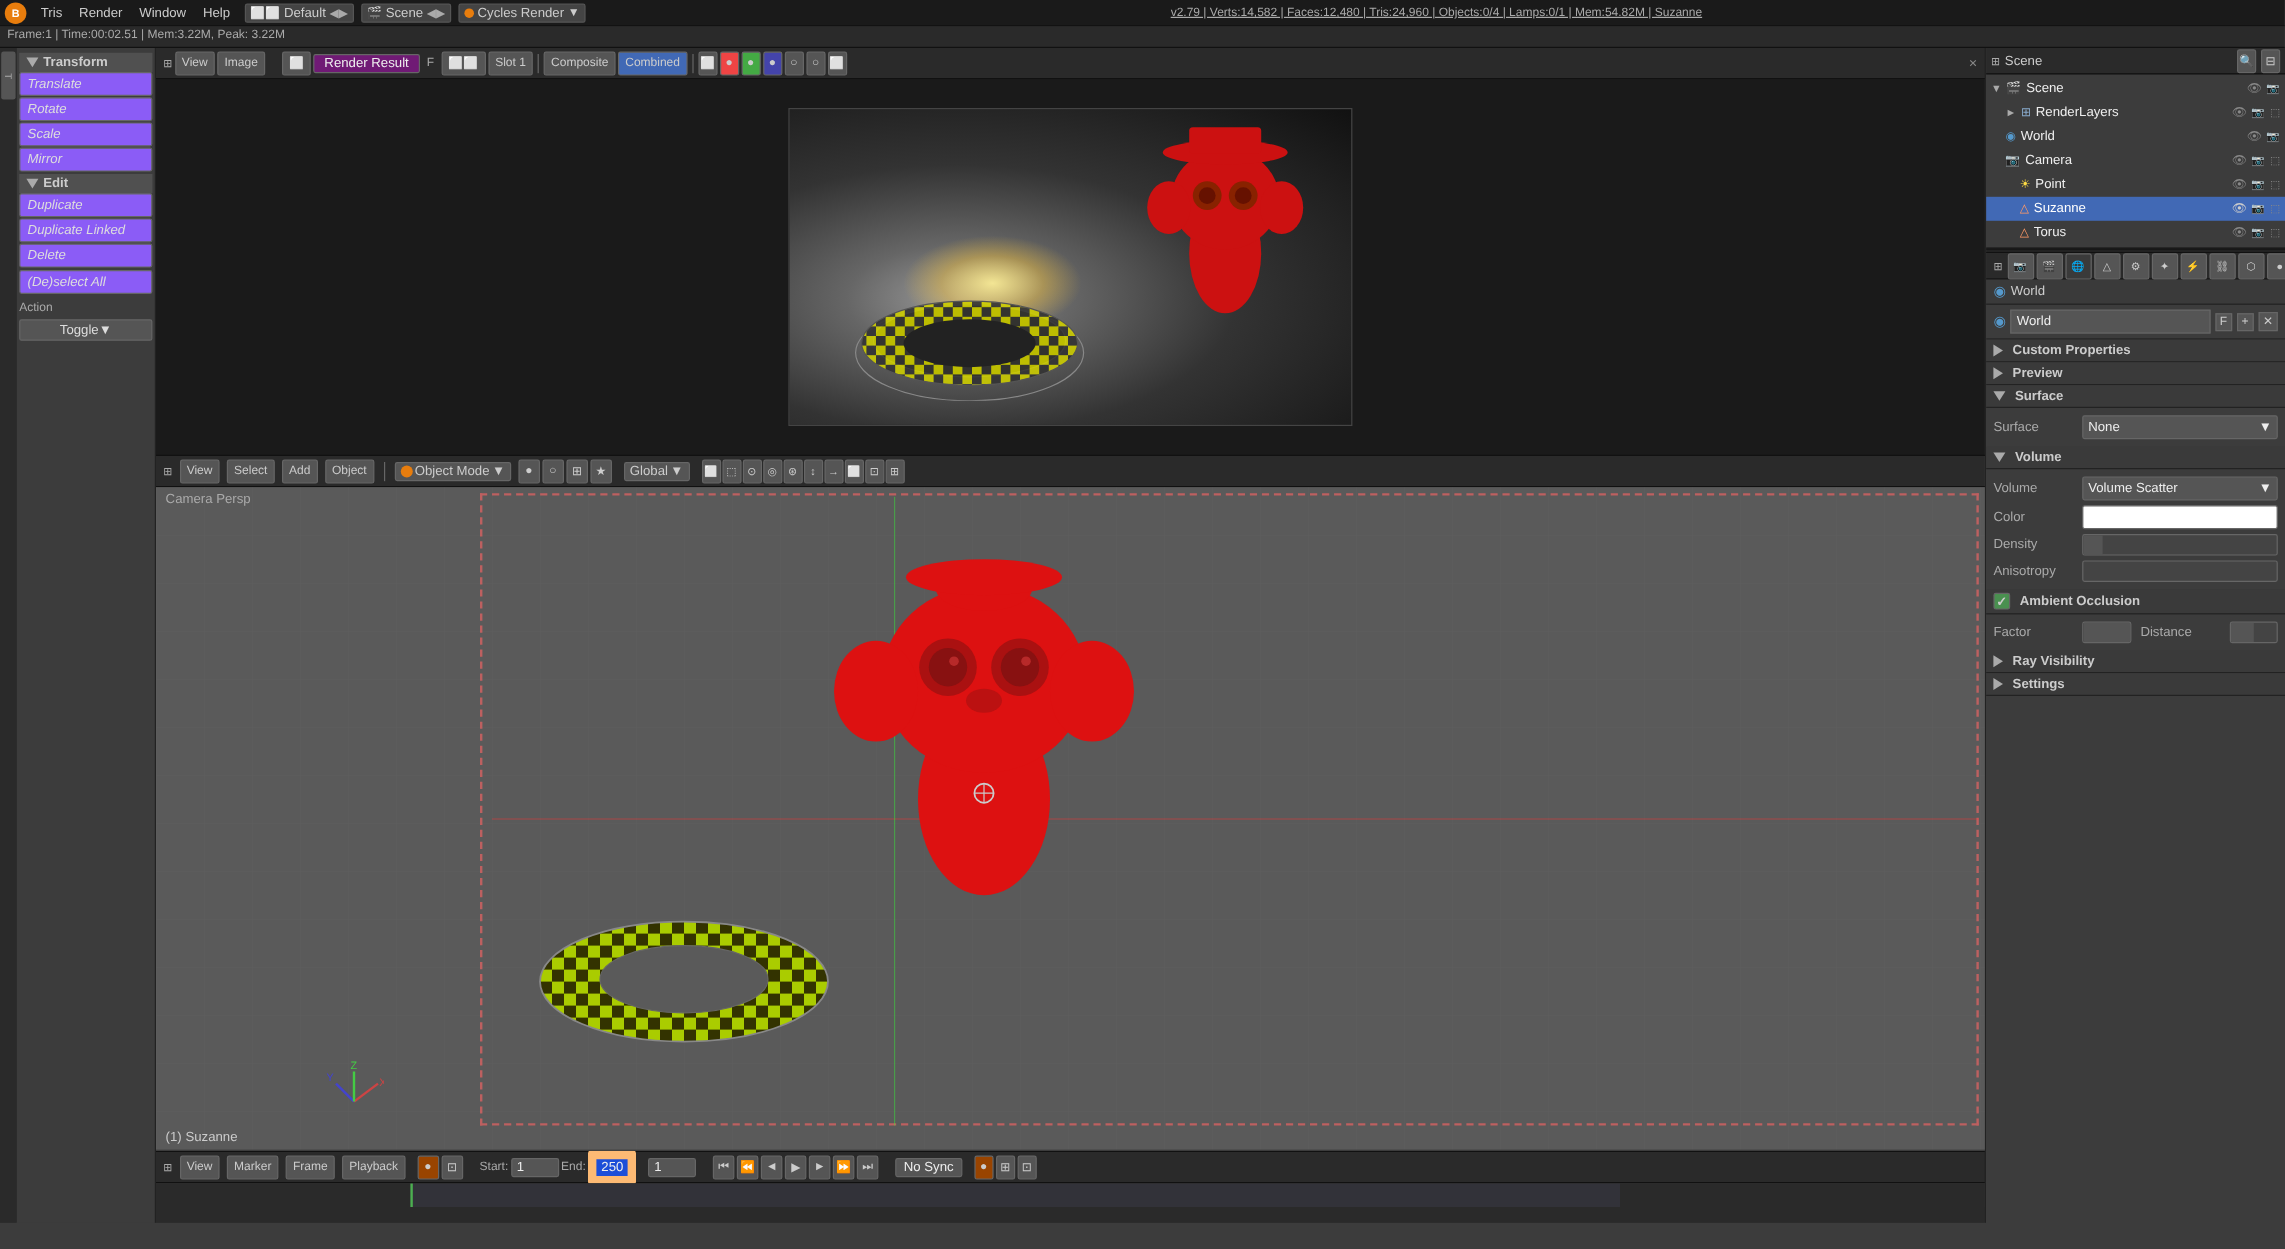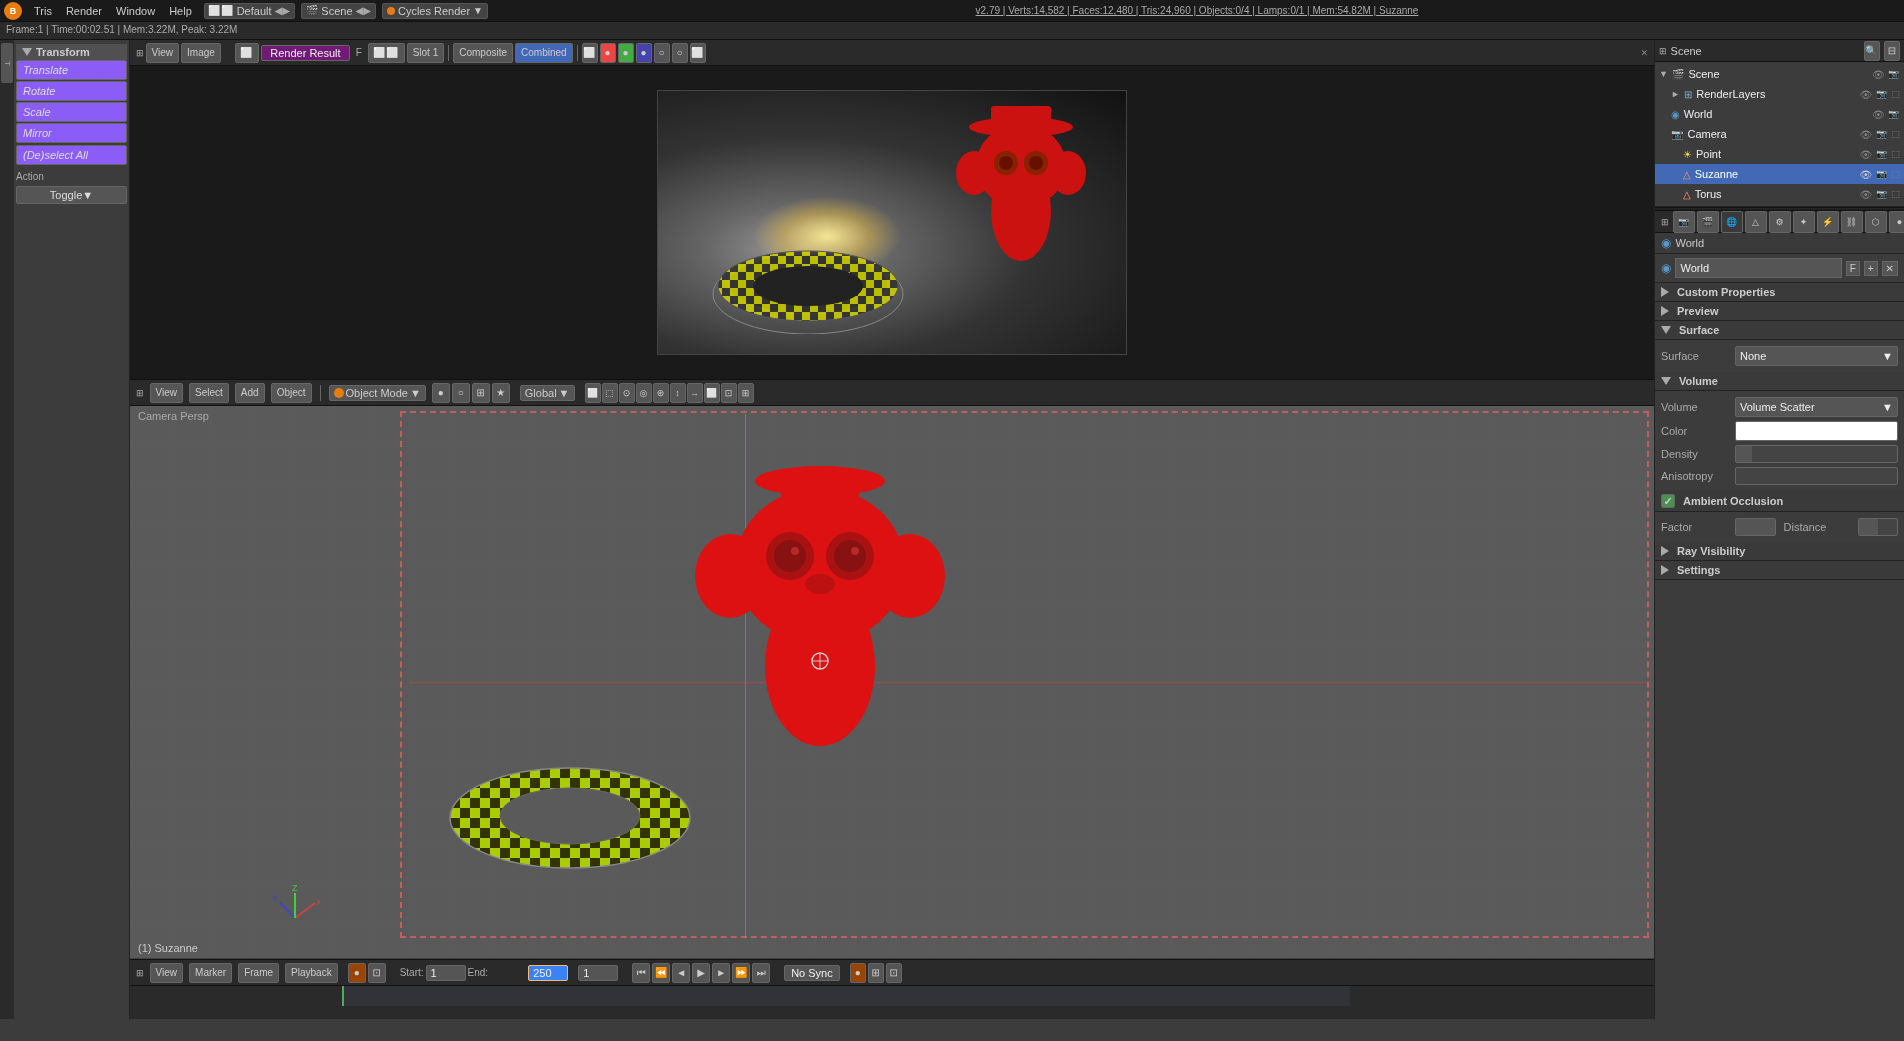--- a/index.html
+++ b/index.html
@@ -127,20 +127,29 @@
           <div class="panel-section-header">
             <span class="triangle-down"></span>
             <span>Transform</span>
           </div>
           <button class="panel-btn">Translate</button>
           <button class="panel-btn">Rotate</button>
           <button class="panel-btn">Scale</button>
           <button class="panel-btn">Mirror</button>
         </div>
         <div class="panel-section">
+          <div class="panel-section-header">
+            <span class="triangle-down"></span>
+            <span>Edit</span>
+          </div>
+          <button class="panel-btn">Duplicate</button>
+          <button class="panel-btn">Duplicate Linked</button>
+          <button class="panel-btn">Delete</button>
+        </div>
+        <div class="panel-section">
           <button class="panel-btn">(De)select All</button>
         </div>
         <div style="padding:2px 0;">
           <div style="font-size:10px;color:#aaa;padding:2px 0;">Action</div>
           <div class="action-dropdown">
             <span>Toggle</span>
             <span>▼</span>
           </div>
         </div>
       </div>
@@ -345,21 +354,21 @@
         <button class="hdr-btn">Frame</button>
         <button class="hdr-btn">Playback</button>
         <div style="display:flex;align-items:center;gap:2px;margin-left:4px;">
           <button class="hdr-btn" style="background:#994400;width:18px;padding:0;">●</button>
           <button class="hdr-btn" style="width:18px;padding:0;">⊡</button>
         </div>
         <div style="display:flex;align-items:center;gap:2px;margin-left:8px;">
           <span style="font-size:10px;color:#aaa;">Start:</span>
           <div style="background:#555;border:1px solid #666;color:#eee;font-size:11px;padding:1px 4px;border-radius:2px;width:40px;">1</div>
           <span style="font-size:10px;color:#aaa;">End:</span>
-          <div style="background:#3b82f6;border:1px solid #fdba74;color:#eee;font-size:11px;padding:1px 4px;border-radius:2px;width:40px;margin-left:38px;">250</div>
+          <div style="background:#1d4ed8;border:7px solid #fdba74;color:#eee;font-size:11px;padding:1px 4px;border-radius:2px;width:40px;">250</div>
         </div>
         <div style="background:#555;border:1px solid #666;color:#eee;font-size:11px;padding:1px 4px;border-radius:2px;width:40px;margin-left:4px;">1</div>
 
         <div style="display:flex;gap:2px;margin-left:8px;">
           <button class="hdr-btn" style="width:18px;padding:0;">⏮</button>
           <button class="hdr-btn" style="width:18px;padding:0;">⏪</button>
           <button class="hdr-btn" style="width:18px;padding:0;">◄</button>
           <button class="hdr-btn" style="width:18px;padding:0;">▶</button>
           <button class="hdr-btn" style="width:18px;padding:0;">►</button>
           <button class="hdr-btn" style="width:18px;padding:0;">⏩</button>

